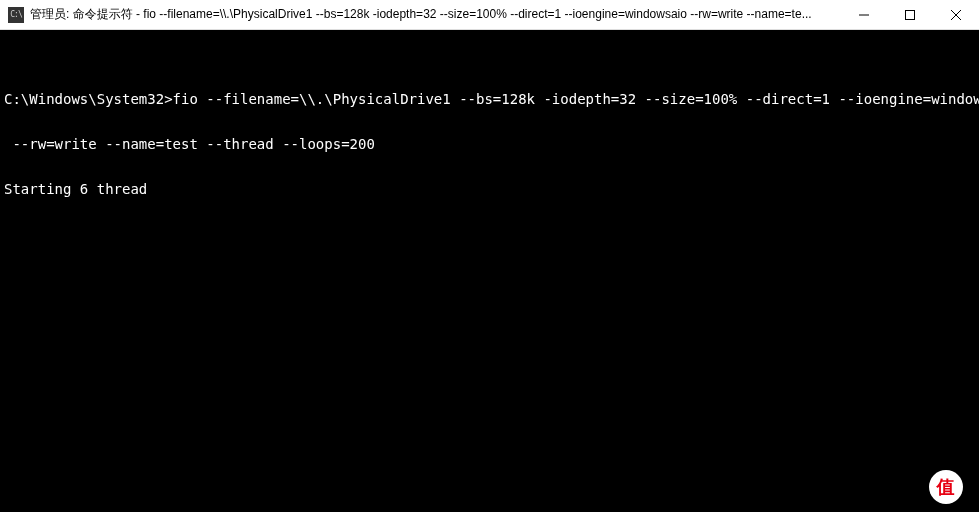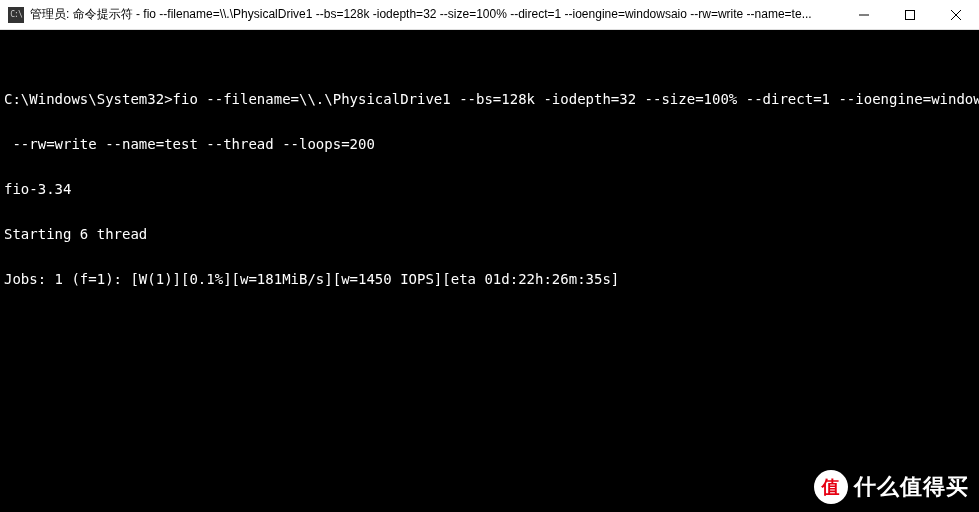--- a/index.html
+++ b/index.html
@@ -126,23 +126,20 @@
             <line x1="10" y1="0" x2="0" y2="10"></line>
           </svg>
       </div>
     </div>
   </div>
 
   <div class="console">
     <span class="console-line"></span>
     <span class="console-line">C:\Windows\System32&gt;fio --filename=\\.\PhysicalDrive1 --bs=128k -iodepth=32 --size=100% --direct=1 --ioengine=windowsaio</span>
     <span class="console-line"> --rw=write --name=test --thread --loops=200</span>
-    <span class="console-line">fio-3.34</span>
     <span class="console-line">Starting 6 thread</span>
-    <span class="console-line">Jobs: 1 (f=1): [W(1)][0.1%][w=181MiB/s][w=1450 IOPS][eta 01d:22h:26m:35s]</span>
   </div>
 
   <div class="watermark">
     <span class="watermark-badge">值</span>
-    <span>什么值得买</span>
   </div>
 
 </div>
 
 </body></html>

